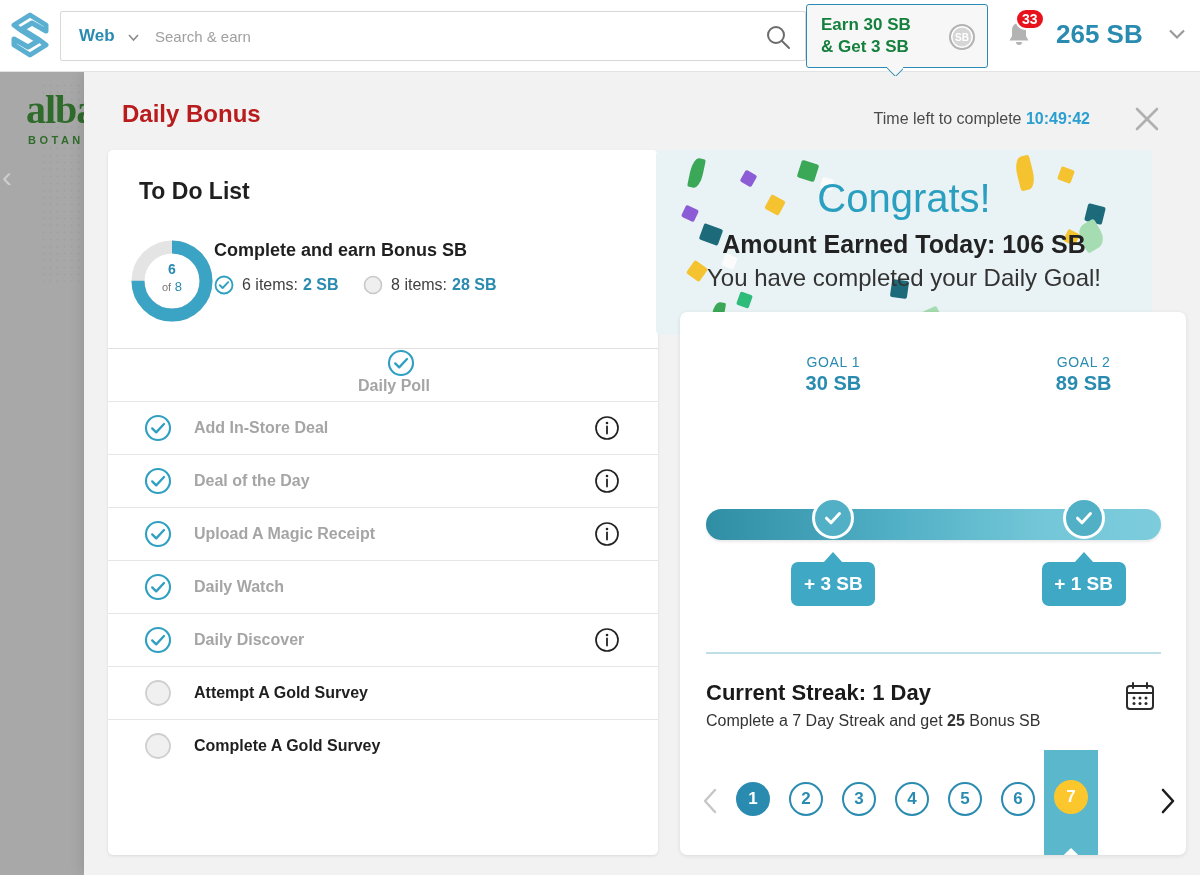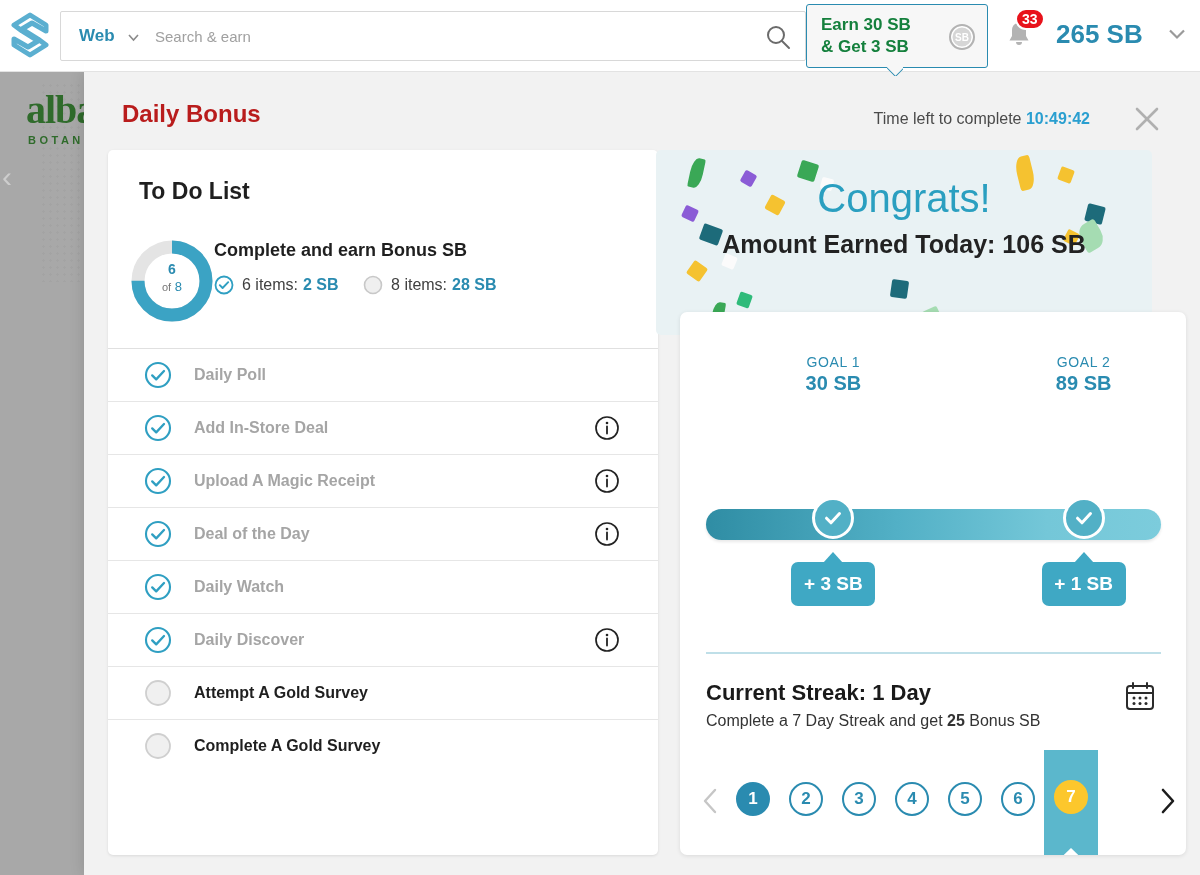--- a/index.html
+++ b/index.html
@@ -174,21 +174,21 @@
   .opt .mark { width: 20px; height: 20px; margin-right: 8px; }
   .opt .txt { font-size: 16px; color: #404040; }
   .opt .amt { font-size: 16px; font-weight: bold; color: #2a8bb0; margin-left: 5px; }
 
   .todo-rows { position: absolute; left: 0; top: 198px; width: 550px; }
   .todo-row {
     position: relative; height: 53px; width: 550px;
     border-top: 1px solid #e6e6e6;
     display: flex; align-items: center;
   }
-  .todo-row:first-child { border-top: 1px solid #e0e0e0; }
+  .todo-row:first-child { border-top: 1px solid #e0e0e0; flex-direction: column; }
   .todo-row .chk { margin-left: 36px; width: 28px; height: 28px; flex: 0 0 28px; }
   .todo-row .label {
     margin-left: 22px; font-size: 16px;
   }
   .todo-row.done .label { color: #a5a5a5; font-weight: bold; }
   .todo-row.todo .label { color: #1f1f1f; font-weight: bold; }
   .todo-row .info {
     position: absolute; right: 38px; top: 50%; transform: translateY(-50%);
     width: 26px; height: 26px; cursor: pointer;
   }
@@ -436,33 +436,33 @@
   <circle cx="13" cy="13" r="11" fill="none" stroke="#222" stroke-width="1.7"></circle>
   <circle cx="13" cy="8" r="1.3" fill="#222"></circle>
   <line x1="13" y1="11.5" x2="13" y2="18.5" stroke="#222" stroke-width="1.8" stroke-linecap="round"></line>
               </svg></span>
           </div>
           <div class="todo-row done">
             <span class="chk"><svg width="28" height="28" viewBox="0 0 28 28">
   <circle cx="14" cy="14" r="12" fill="#fff" stroke="#2f9fc2" stroke-width="2.1"></circle>
   <path d="M8.2 14.4 L12.2 18.4 L20 10" fill="none" stroke="#2f9fc2" stroke-width="2.3" stroke-linecap="round" stroke-linejoin="round"></path>
               </svg></span>
-            <span class="label">Upload A Magic Receipt</span>
+            <span class="label">Deal of the Day</span>
             <span class="info"><svg width="26" height="26" viewBox="0 0 26 26">
   <circle cx="13" cy="13" r="11" fill="none" stroke="#222" stroke-width="1.7"></circle>
   <circle cx="13" cy="8" r="1.3" fill="#222"></circle>
   <line x1="13" y1="11.5" x2="13" y2="18.5" stroke="#222" stroke-width="1.8" stroke-linecap="round"></line>
               </svg></span>
           </div>
           <div class="todo-row done">
             <span class="chk"><svg width="28" height="28" viewBox="0 0 28 28">
   <circle cx="14" cy="14" r="12" fill="#fff" stroke="#2f9fc2" stroke-width="2.1"></circle>
   <path d="M8.2 14.4 L12.2 18.4 L20 10" fill="none" stroke="#2f9fc2" stroke-width="2.3" stroke-linecap="round" stroke-linejoin="round"></path>
               </svg></span>
-            <span class="label">Deal of the Day</span>
+            <span class="label">Upload A Magic Receipt</span>
             <span class="info"><svg width="26" height="26" viewBox="0 0 26 26">
   <circle cx="13" cy="13" r="11" fill="none" stroke="#222" stroke-width="1.7"></circle>
   <circle cx="13" cy="8" r="1.3" fill="#222"></circle>
   <line x1="13" y1="11.5" x2="13" y2="18.5" stroke="#222" stroke-width="1.8" stroke-linecap="round"></line>
               </svg></span>
           </div>
           <div class="todo-row done">
             <span class="chk"><svg width="28" height="28" viewBox="0 0 28 28">
   <circle cx="14" cy="14" r="12" fill="#fff" stroke="#2f9fc2" stroke-width="2.1"></circle>
   <path d="M8.2 14.4 L12.2 18.4 L20 10" fill="none" stroke="#2f9fc2" stroke-width="2.3" stroke-linecap="round" stroke-linejoin="round"></path>
@@ -514,20 +514,21 @@
           <div style="position: absolute; left: 430px; top: 55px; width: 18px; height: 18px; background: rgb(29, 107, 122); transform: rotate(14deg); border-radius: 2px;"></div>
           <div style="position: absolute; left: 409px; top: 81px; width: 13px; height: 13px; background: rgb(245, 194, 48); transform: rotate(28deg); border-radius: 2px;"></div>
           <div style="position: absolute; left: 424px; top: 72px; width: 22px; height: 28px; background: rgb(165, 220, 178); transform: rotate(-30deg); border-radius: 50% 10%;"></div>
           <div style="position: absolute; left: 56px; top: 152px; width: 12px; height: 26px; background: rgb(58, 168, 86); transform: rotate(10deg); border-radius: 50% 10%;"></div>
           <div style="position: absolute; left: 260px; top: 160px; width: 26px; height: 22px; background: rgb(165, 220, 178); transform: rotate(-25deg); border-radius: 50% 10%;"></div>
           <div style="position: absolute; left: 214px; top: 166px; width: 14px; height: 14px; background: rgb(139, 92, 214); transform: rotate(24deg); border-radius: 2px;"></div>
           <div style="position: absolute; left: 120px; top: 168px; width: 13px; height: 13px; background: rgb(245, 194, 48); transform: rotate(18deg); border-radius: 2px;"></div>
         </div>
       <div class="congrats-h">Congrats!</div>
       <div class="congrats-amt">Amount Earned Today: 106 SB</div>
+      <div class="congrats-sub">You have completed your Daily Goal!</div>
     </div>
 
     <div class="card-right">
 
       <div class="goal-labels" id="goal-labels">
           <div class="goal-lab" style="left: 83.4px; width: 140px;">
             <div class="t">GOAL 1</div>
             <div class="v">30 SB</div>
           </div>
           <div class="goal-lab" style="left: 333.65px; width: 140px;">

